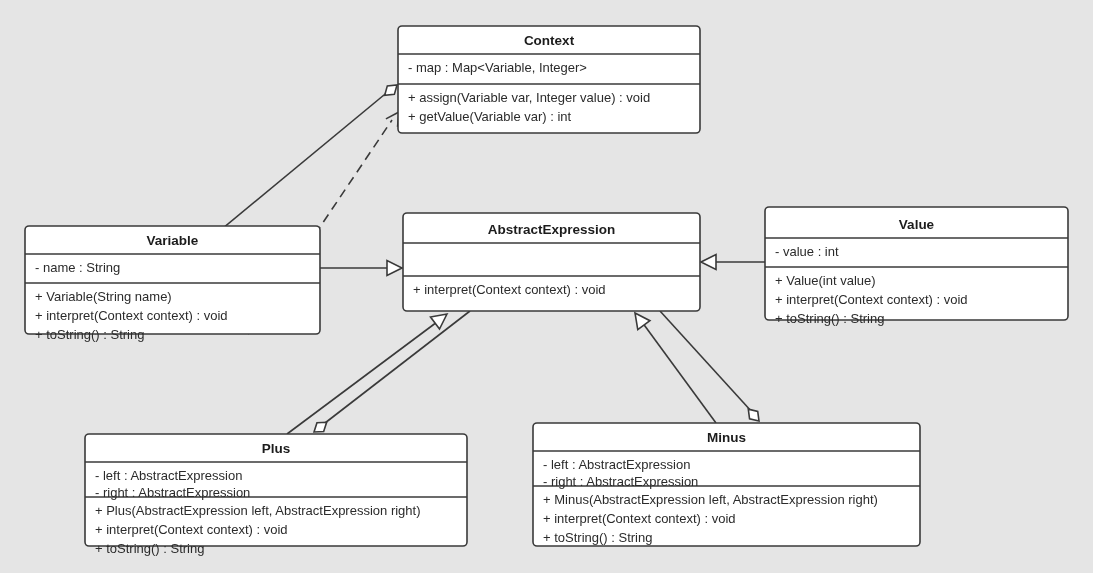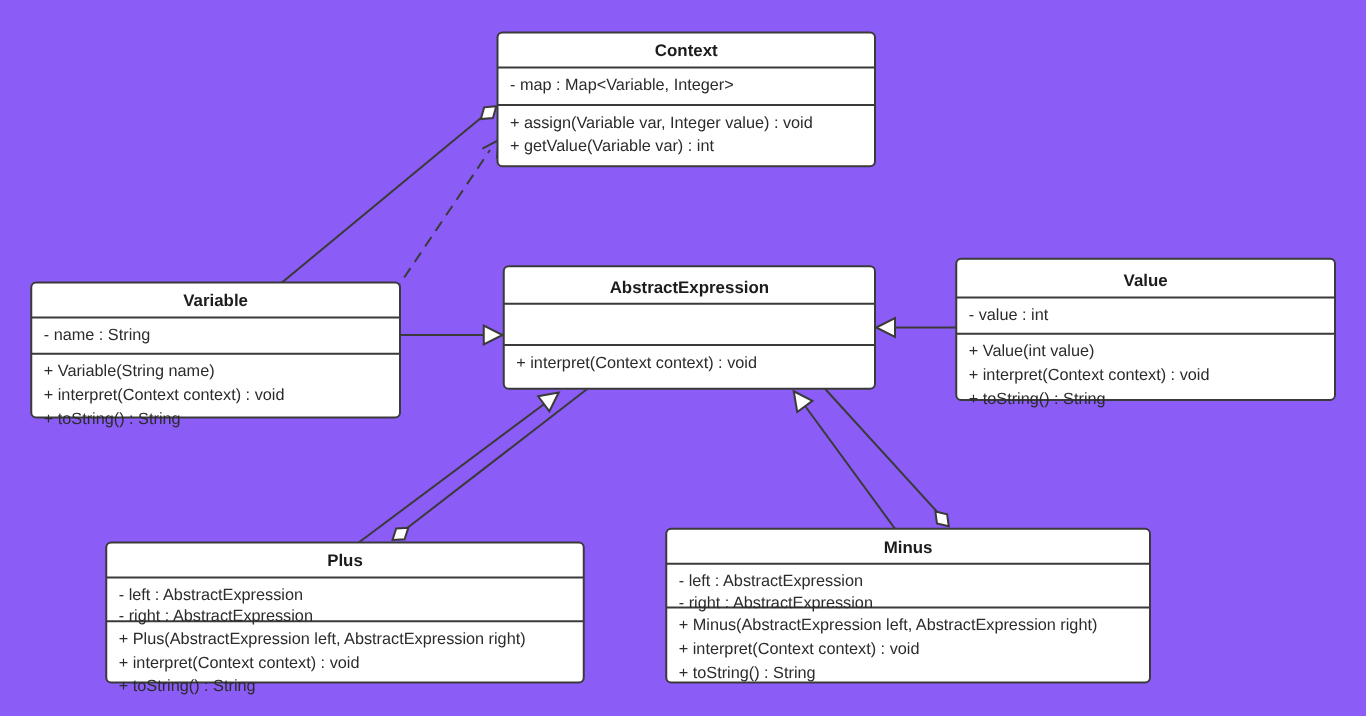--- a/index.html
+++ b/index.html
@@ -10,21 +10,21 @@
   body {
     width: 1093px;
     height: 573px;
     font-family: "Liberation Sans", sans-serif;
     overflow: hidden;
   }
   #diagram-root {
     position: relative;
     width: 1093px;
     height: 573px;
-    background: #8b5cf6;
+    background: #e5e5e5;
   }
   svg#uml-canvas {
     position: absolute;
     left: 0;
     top: 0;
     width: 1093px;
     height: 573px;
   }
   .cls-box {
     fill: #ffffff;

